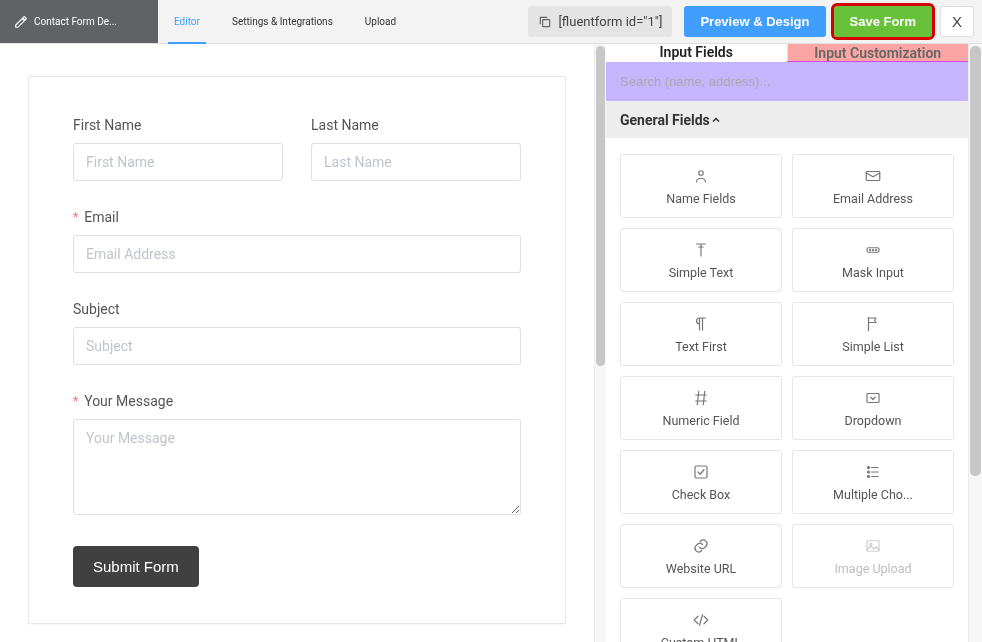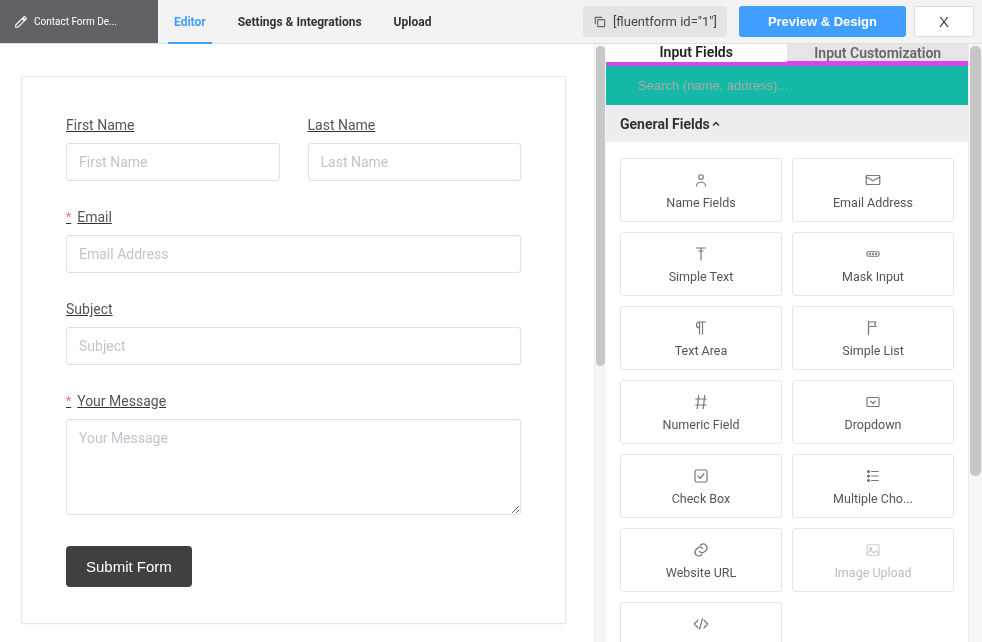--- a/index.html
+++ b/index.html
@@ -3,54 +3,54 @@
 <meta charset="utf-8">
 <style>
 * { box-sizing: border-box; margin: 0; padding: 0; }
 body { font-family: -apple-system, BlinkMacSystemFont, "Segoe UI", Roboto, sans-serif; font-size: 14px; color: #333; background: #fff; width: 982px; height: 642px; overflow: hidden; position: relative; }
 
 .topbar { display: flex; align-items: stretch; height: 44px; background: #f3f3f3; border-bottom: 1px solid #e0e0e0; }
 .form-title-box { background: #606266; color: #fff; display: flex; align-items: center; padding: 0 14px; width: 158px; position: relative; }
 .form-title-box svg { margin-right: 6px; flex-shrink: 0; }
 .form-title-text { white-space: nowrap; overflow: hidden; text-overflow: ellipsis; font-size: 10px; }
 .nav-tabs { display: flex; align-items: stretch; }
-.nav-tab { padding: 0 16px; display: flex; align-items: center; font-weight: 700; font-size: 12px; color: #333; cursor: pointer; position: relative; }
+.nav-tab { padding: 0 16px; display: flex; align-items: center; font-weight: 400; font-size: 10px; color: #333; cursor: pointer; position: relative; }
 .nav-tab.active { color: #409eff; }
 .nav-tab.active::after { content: ""; position: absolute; bottom: -1px; left: 10px; right: 10px; height: 2px; background: #409eff; }
 .spacer { flex: 1; }
 .shortcode-box { background: #e4e4e4; display: flex; align-items: center; padding: 0 10px; margin: 6px 8px 6px 0; border-radius: 3px; font-size: 13px; color: #444; }
 .shortcode-box svg { margin-right: 6px; }
-.btn { border: none; padding: 0 29px; margin: 6px 4px; border-radius: 3px; font-weight: 600; font-size: 13px; cursor: pointer; color: #fff; display: flex; align-items: center; }
+.btn { border: none; padding: 0 16px; margin: 6px 4px; border-radius: 3px; font-weight: 600; font-size: 13px; cursor: pointer; color: #fff; display: flex; align-items: center; }
 .btn-preview { background: #409eff; }
 .btn-save { background: #67c23a; outline: 3px solid #d40000; outline-offset: 0; }
 .btn-close { background: #fff; color: #444; border: 1px solid #dcdfe6; width: 32px; justify-content: center; font-weight: 400; font-size: 15px; margin-right: 8px; }
 
 .main-area { display: flex; height: calc(100% - 44px); }
-.editor-panel { flex: 1; padding: 32px 28px 20px 21px; text-decoration: underline; }
+.editor-panel { flex: 1; padding: 32px 28px 20px 28px; }
 .editor-card { background: #fff; border: 1px solid #e6e6e6; border-radius: 2px; padding: 40px 44px 36px; box-shadow: 0 1px 3px rgba(0,0,0,0.03); }
 .vscroll { width: 12px; background: #f6f6f6; border-left: 1px solid #ececec; position: relative; }
 .vscroll-thumb { position: absolute; left: 1px; right: 1px; background: #c7c7c7; border-radius: 5px; }
 
 .form-row { display: flex; gap: 28px; margin-bottom: 28px; }
 .form-col { flex: 1; }
 .form-field-full { margin-bottom: 28px; }
 .lbl { display: block; margin-bottom: 10px; color: #555; font-size: 14px; }
 .req { color: #f56c6c; margin-right: 6px; font-size: 12px; vertical-align: 1px; }
 .inp, .ta { width: 100%; border: 1px solid #dcdfe6; border-radius: 3px; padding: 10px 12px; font-size: 14px; color: #333; font-family: inherit; }
 .inp::placeholder, .ta::placeholder { color: #c0c4cc; }
 .ta { height: 96px; resize: both; }
 .submit-btn { background: #404040; color: #fff; border: none; padding: 12px 20px; border-radius: 4px; font-size: 15px; cursor: pointer; }
 
 .side-panel { width: 376px; display: flex; }
 .side-content { flex: 1; display: flex; flex-direction: column; }
-.side-tabs { display: flex; height: 44px; border-bottom: 5px solid #d946ef; background: #e5e5e5; }
+.side-tabs { display: flex; height: 44px; border-bottom: 1px solid #d946ef; background: #fca5a5; }
 .side-tab { flex: 1; display: flex; align-items: center; justify-content: center; font-weight: 600; color: #666; cursor: pointer; font-size: 14px; }
 .side-tab.active { background: #fff; color: #222; border-bottom: 2px solid #fff; margin-bottom: -1px; }
 .side-tab.active + .side-tab { border-left: 1px solid #e6e6e6; }
-.search-box { width: 100%; border: none; background: #14b8a6; padding: 12px 32px; font-size: 13px; color: #333; border-bottom: 1px solid #efefef; }
+.search-box { width: 100%; border: none; background: #c4b5fd; padding: 12px 14px; font-size: 13px; color: #333; border-bottom: 1px solid #efefef; }
 .search-box::placeholder { color: #aaa; }
 .cat-header { background: #ededed; padding: 10px 14px; font-weight: 700; font-size: 14px; color: #333; display: flex; align-items: center; cursor: pointer; }
 .fields-grid { padding: 16px 14px; display: grid; grid-template-columns: repeat(2, 1fr); gap: 10px; }
 .field-card { border: 1px solid #e6e6e6; border-radius: 3px; height: 64px; display: flex; flex-direction: column; align-items: center; justify-content: center; gap: 6px; cursor: grab; background: #fff; font-size: 12.5px; color: #555; text-align: center; padding: 0 4px; }
 .field-card.muted { color: #bdbdbd; }
 .field-card svg { }
 .field-card .fc-label { white-space: nowrap; overflow: hidden; text-overflow: ellipsis; max-width: 100%; }
 .side-scroll-right { width: 14px; background: #f6f6f6; border-left: 1px solid #ececec; position: relative; }
 </style>
 </head>
@@ -70,20 +70,21 @@
   </div>
   <div class="spacer"></div>
   <div class="shortcode-box">
     <svg width="14" height="14" viewBox="0 0 24 24" fill="none" stroke="#666" stroke-width="2">
         <rect x="8" y="8" width="12" height="12" rx="1"></rect>
         <path d="M4 16V4h12"></path>
       </svg>
     <span>[fluentform id="1"]</span>
   </div>
   <button class="btn btn-preview">Preview &amp; Design</button>
+  <button class="btn btn-save">Save Form</button>
   <button class="btn btn-close">X</button>
 </div>
 
 <div class="main-area">
 
   <div class="editor-panel">
     <div class="editor-card">
 
       <div class="form-row">
         <div class="form-col">
@@ -160,21 +161,21 @@
               <circle cx="8" cy="12" r="0.7" fill="currentColor"></circle>
               <circle cx="12" cy="12" r="0.7" fill="currentColor"></circle>
               <circle cx="16" cy="12" r="0.7" fill="currentColor"></circle>
             </svg>
             <span class="fc-label">Mask Input</span>
           </div>
           <div class="field-card">
             <svg width="18" height="18" viewBox="0 0 24 24" fill="none" stroke="#777" stroke-width="1.6" stroke-linecap="round" stroke-linejoin="round">
               <path d="M10 4h8M10 4v16M14 4v16M10 4a4 4 0 0 0 0 8"></path>
             </svg>
-            <span class="fc-label">Text Area</span>
+            <span class="fc-label">Text First</span>
           </div>
           <div class="field-card">
             <svg width="18" height="18" viewBox="0 0 24 24" fill="none" stroke="#777" stroke-width="1.6" stroke-linecap="round" stroke-linejoin="round">
               <path d="M6 3v18M6 4h10l-2 3 2 3H6"></path>
             </svg>
             <span class="fc-label">Simple List</span>
           </div>
           <div class="field-card">
             <svg width="18" height="18" viewBox="0 0 24 24" fill="none" stroke="#777" stroke-width="1.6" stroke-linecap="round" stroke-linejoin="round">
               <path d="M5 8h14M5 16h14M9 3l-2 18M17 3l-2 18"></path>

